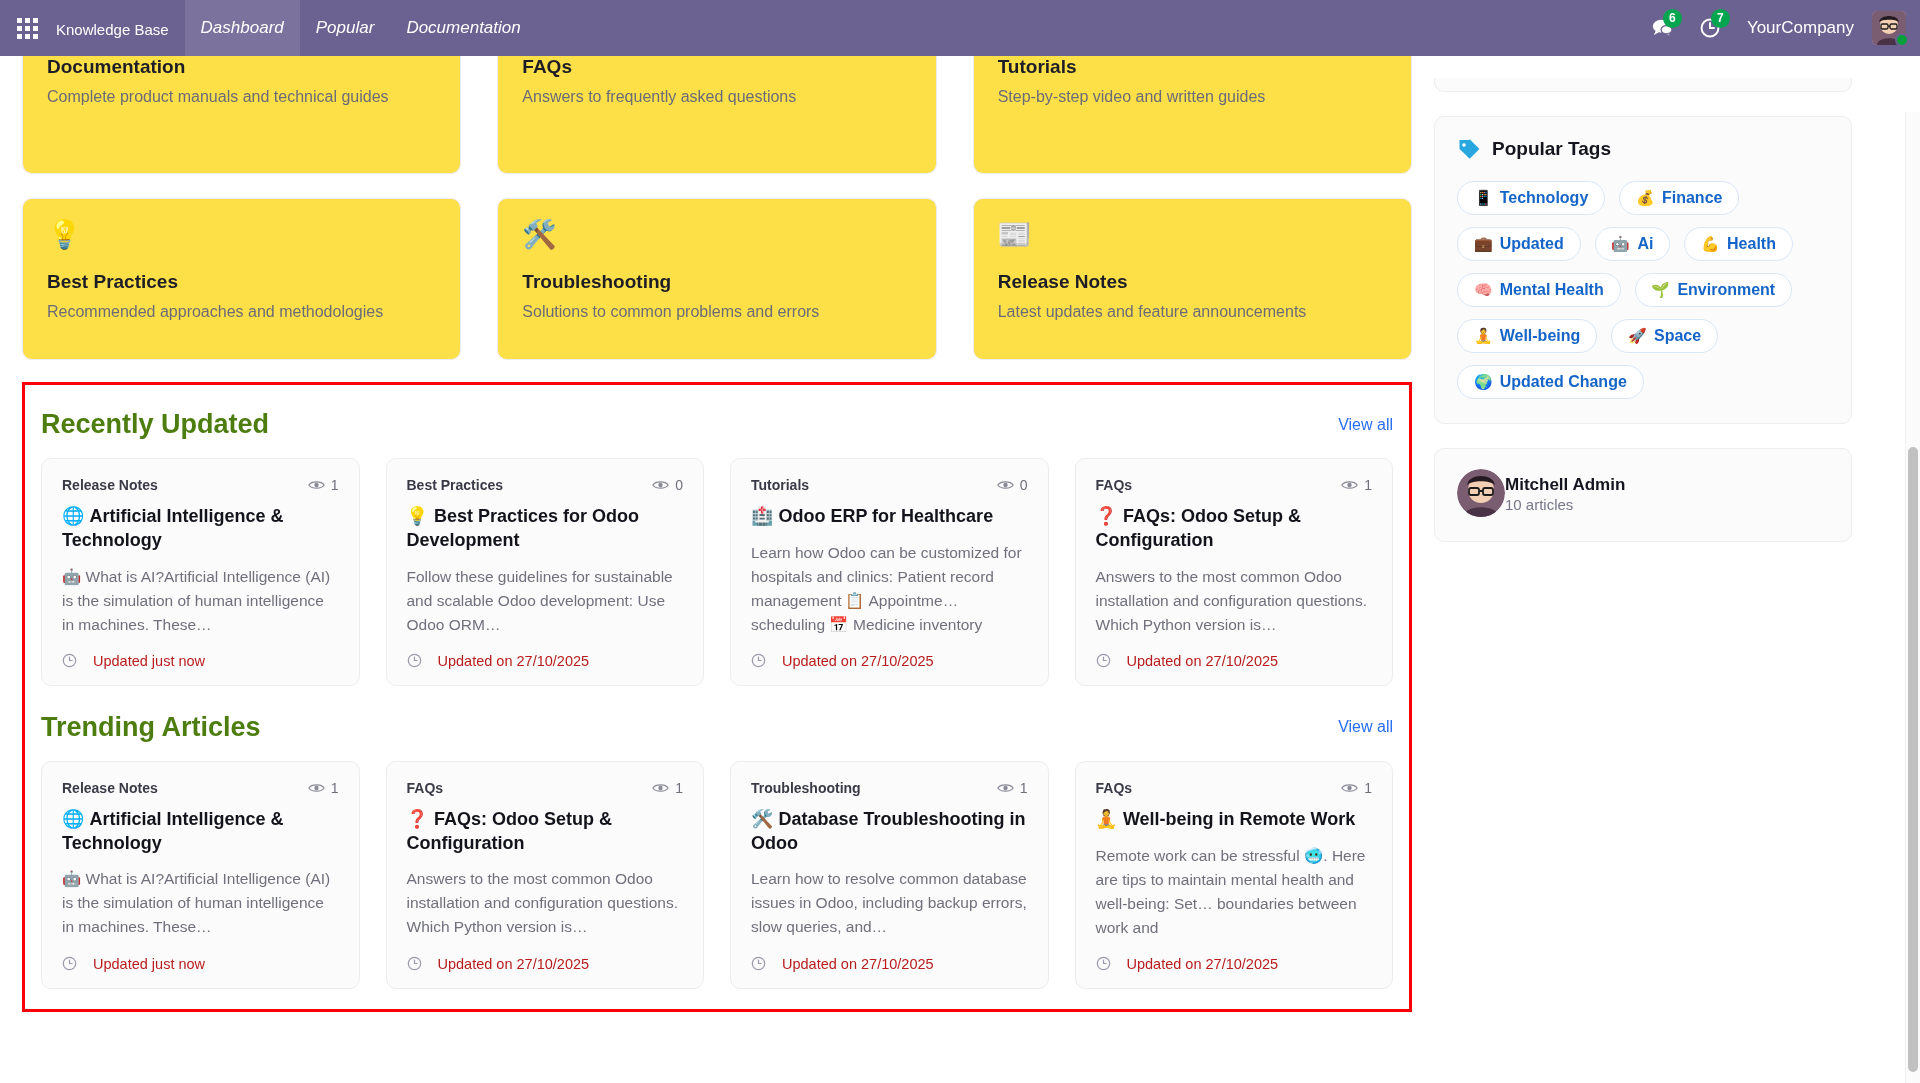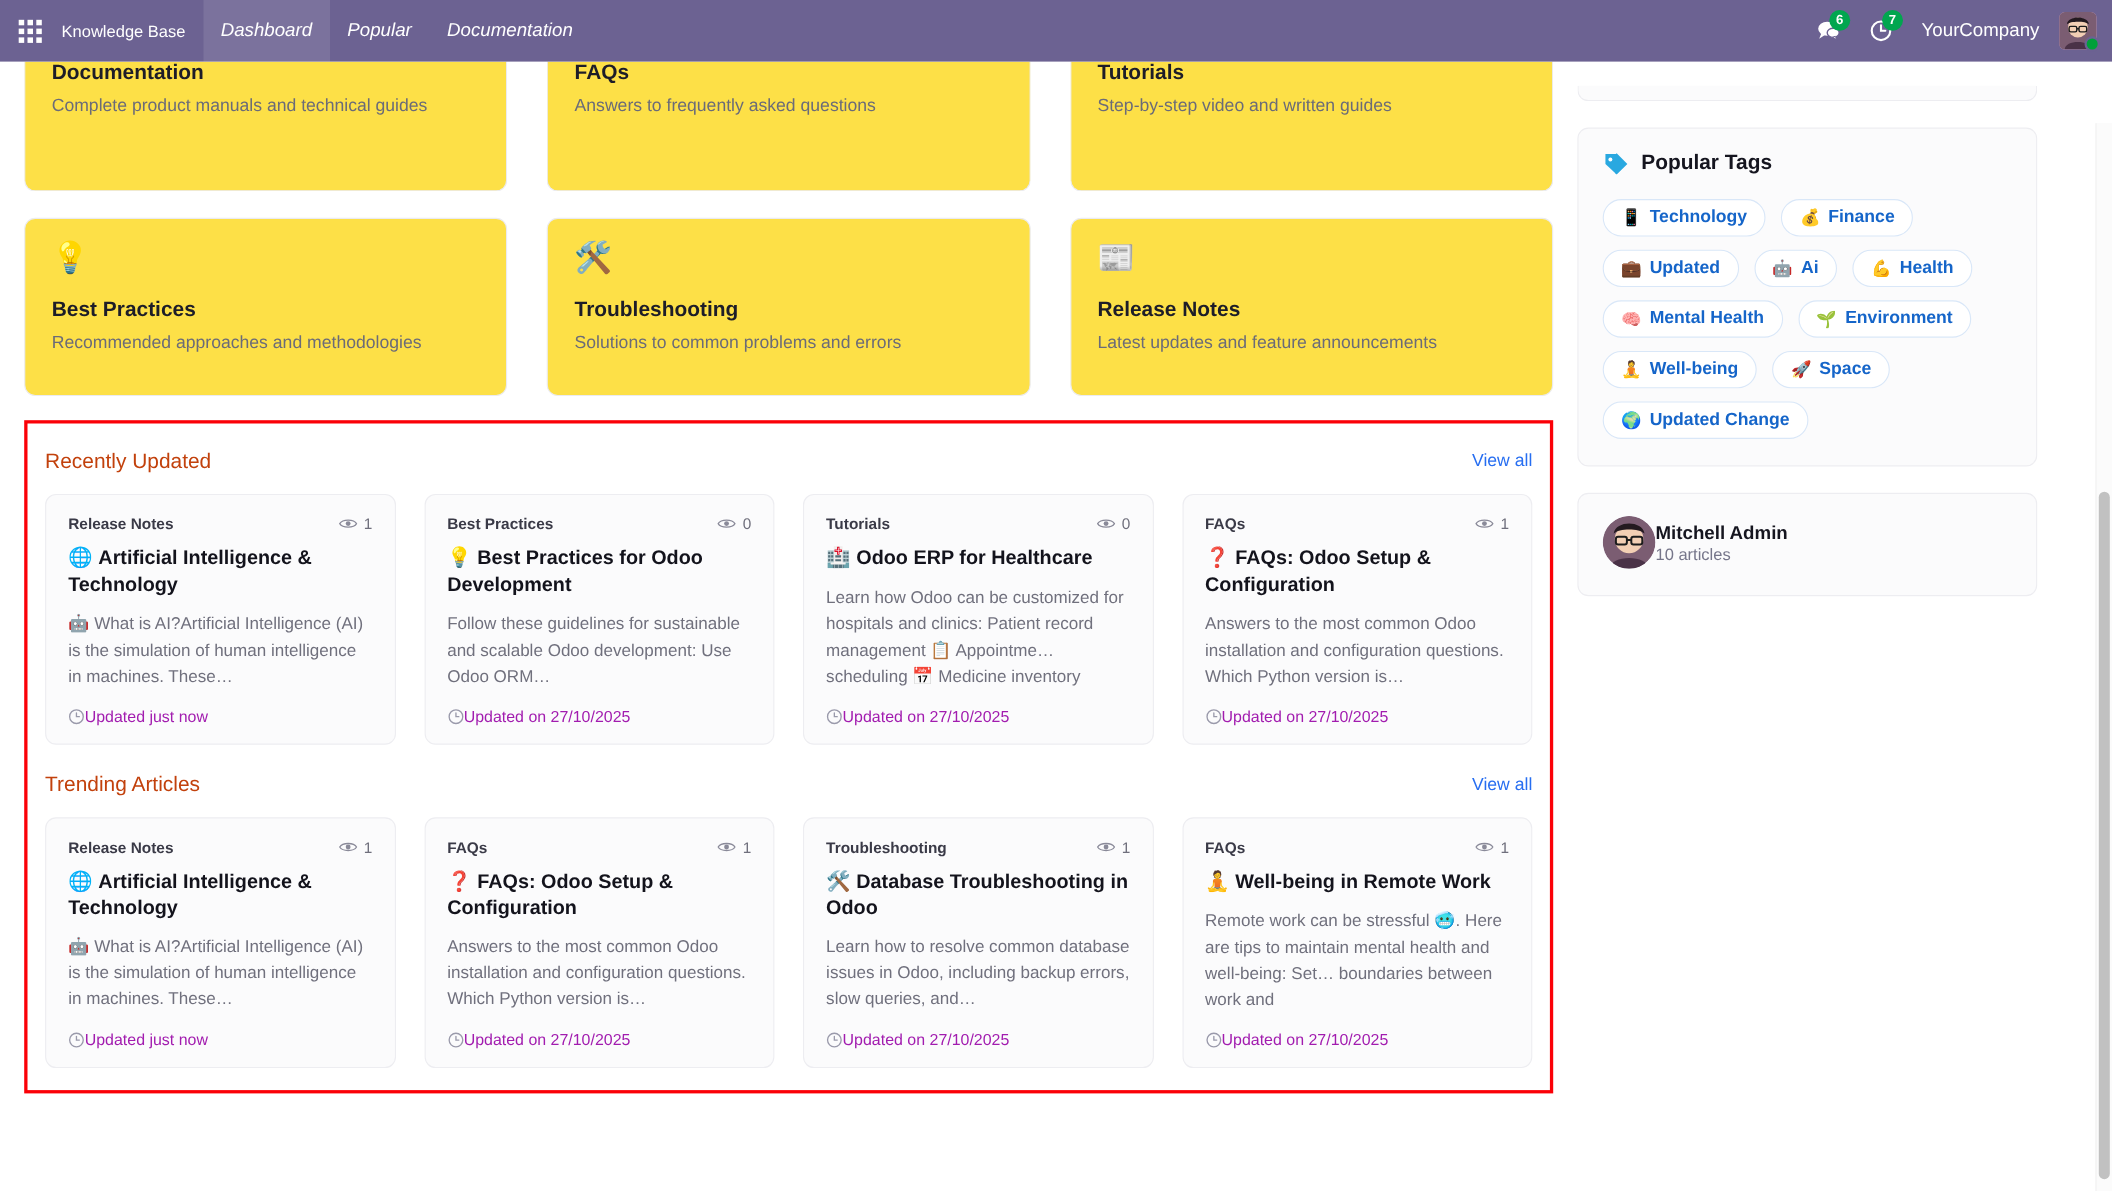--- a/index.html
+++ b/index.html
@@ -98,21 +98,21 @@
   .highlight-box {
     border: 3px solid #fb0007;
     margin-top: 22px;
     padding: 12px 16px 20px 16px;
     background: #ffffff;
   }
   .section-head {
     display: flex; align-items: center; justify-content: space-between;
     padding: 12px 0 18px 0;
   }
-  .section-title { font-size: 19px; font-weight: 400; color: #c2410c; }
+  .section-title { font-size: 27px; font-weight: 700; color: #4d7c0f; }
   .view-all { font-size: 16px; color: #276ef1; cursor: pointer; }
 
   .art-grid { display: grid; grid-template-columns: repeat(4, 1fr); gap: 26px; }
   .art-card {
     background: #fbfbfc;
     border: 1px solid #ededf1;
     border-radius: 10px;
     padding: 18px 20px 16px 20px;
     display: flex; flex-direction: column;
     min-height: 222px;
@@ -125,22 +125,22 @@
   .art-title {
     font-size: 18px; font-weight: 700; color: #13131c;
     line-height: 1.32; margin-bottom: 12px;
   }
   .art-title .emoji { font-weight: 400; margin-right: 5px; }
   .art-desc {
     font-size: 15.5px; color: #70707d; line-height: 1.55;
     flex: 1 1 auto;
   }
   .art-foot {
-    display: flex; align-items: center; gap: 0;
-    font-size: 14.5px; color: #a21caf; margin-top: 16px;
+    display: flex; align-items: center; gap: 16px;
+    font-size: 14.5px; color: #b91c1c; margin-top: 16px;
   }
 
   
   .side-card {
     background: #fbfbfc;
     border: 1px solid #ededf1;
     border-radius: 10px;
     padding: 20px 22px 24px 22px;
     margin-bottom: 24px;
   }

